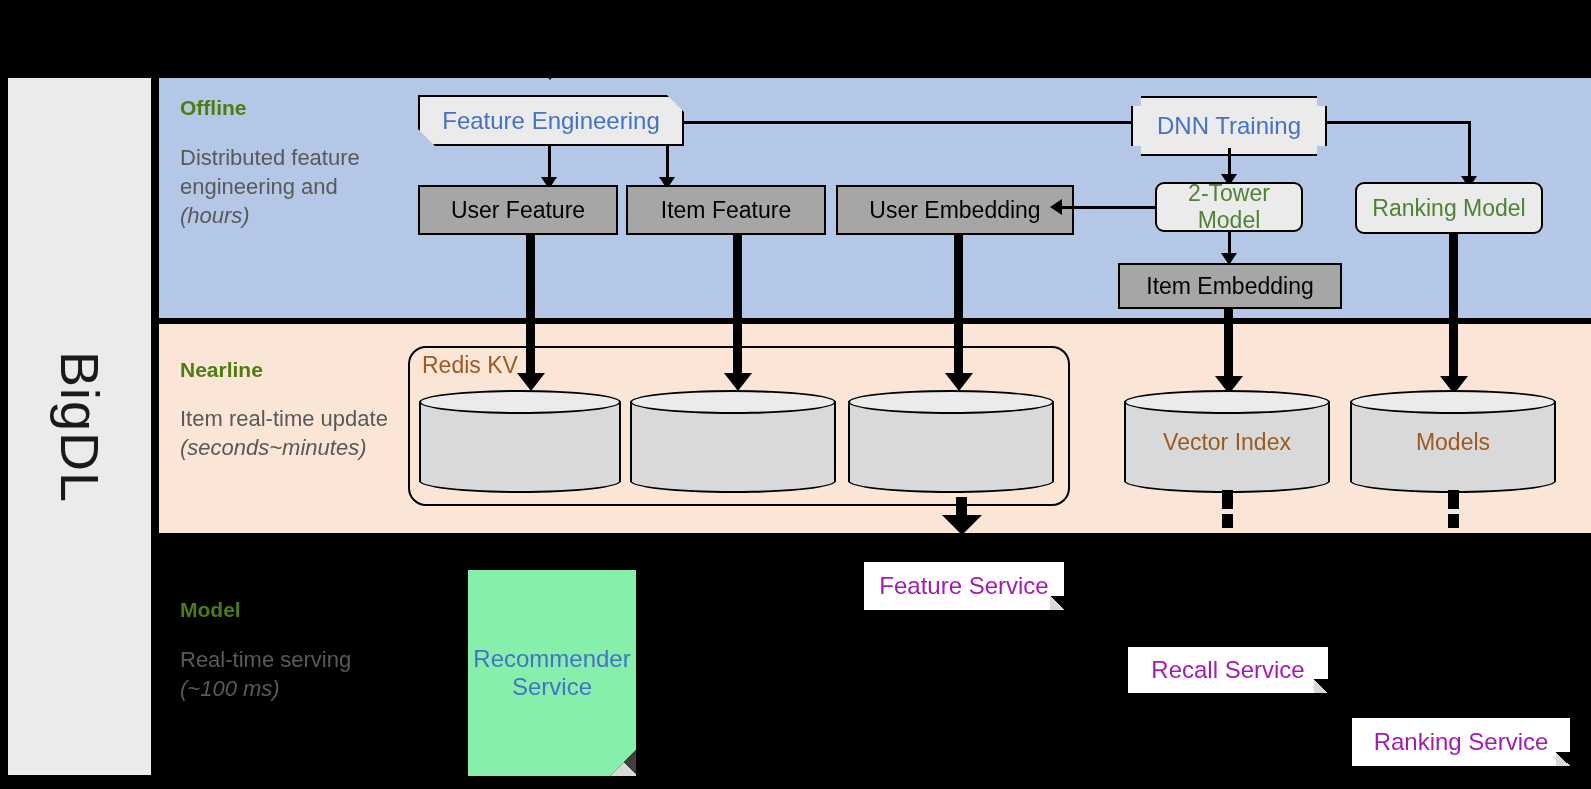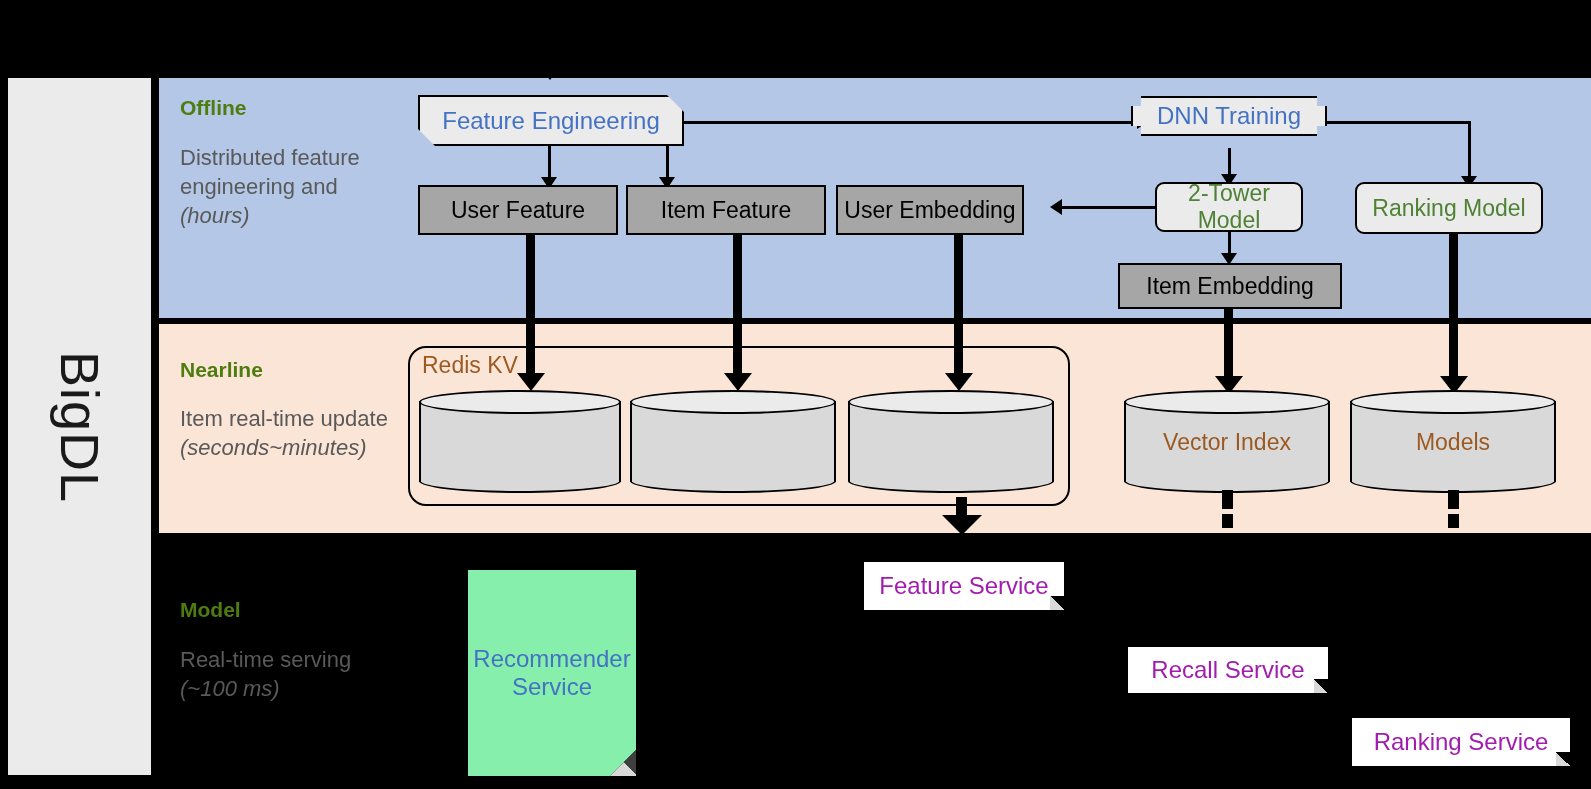--- a/index.html
+++ b/index.html
@@ -183,38 +183,38 @@
 
   <div class="ln thin-h" style="left:684px;top:121px;width:455px;"></div>
   <div class="arrow-r" style="left:1137px;top:115px;"></div>
 
   <div class="ln thin-v" style="left:548px;top:146px;height:36px;"></div>
   <div class="arrow-d" style="left:541px;top:177px;"></div>
 
   <div class="ln thin-v" style="left:666px;top:146px;height:36px;"></div>
   <div class="arrow-d" style="left:659px;top:177px;"></div>
 
-  <div class="node notch-box" style="left:1131px;top:96px;width:196px;height:40px;">
+  <div class="node notch-box" style="left:1131px;top:96px;width:196px;height:60px;">
     <span>DNN Training</span>
   </div>
 
   <div class="ln thin-v" style="left:1228px;top:148px;height:32px;"></div>
   <div class="arrow-d" style="left:1221px;top:174px;"></div>
 
   <div class="ln thin-h" style="left:1327px;top:121px;width:143px;"></div>
   <div class="ln thin-v" style="left:1468px;top:121px;height:60px;"></div>
   <div class="arrow-d" style="left:1461px;top:176px;"></div>
 
   <div class="node gray-box" style="left:418px;top:185px;width:200px;height:50px;">
     <span>User Feature</span>
   </div>
   <div class="node gray-box" style="left:626px;top:185px;width:200px;height:50px;">
     <span>Item Feature</span>
   </div>
-  <div class="node gray-box" style="left:836px;top:185px;width:188px;height:50px;">
+  <div class="node gray-box" style="left:836px;top:185px;width:238px;height:50px;">
     <span>User Embedding</span>
   </div>
 
   <div class="ln thin-h" style="left:1058px;top:206px;width:100px;"></div>
   <div class="arrow-l" style="left:1050px;top:199px;"></div>
 
   <div class="node green-box" style="left:1155px;top:182px;width:148px;height:50px;">
     <span>2-Tower Model</span>
   </div>
   <div class="node green-box" style="left:1355px;top:182px;width:188px;height:52px;">

